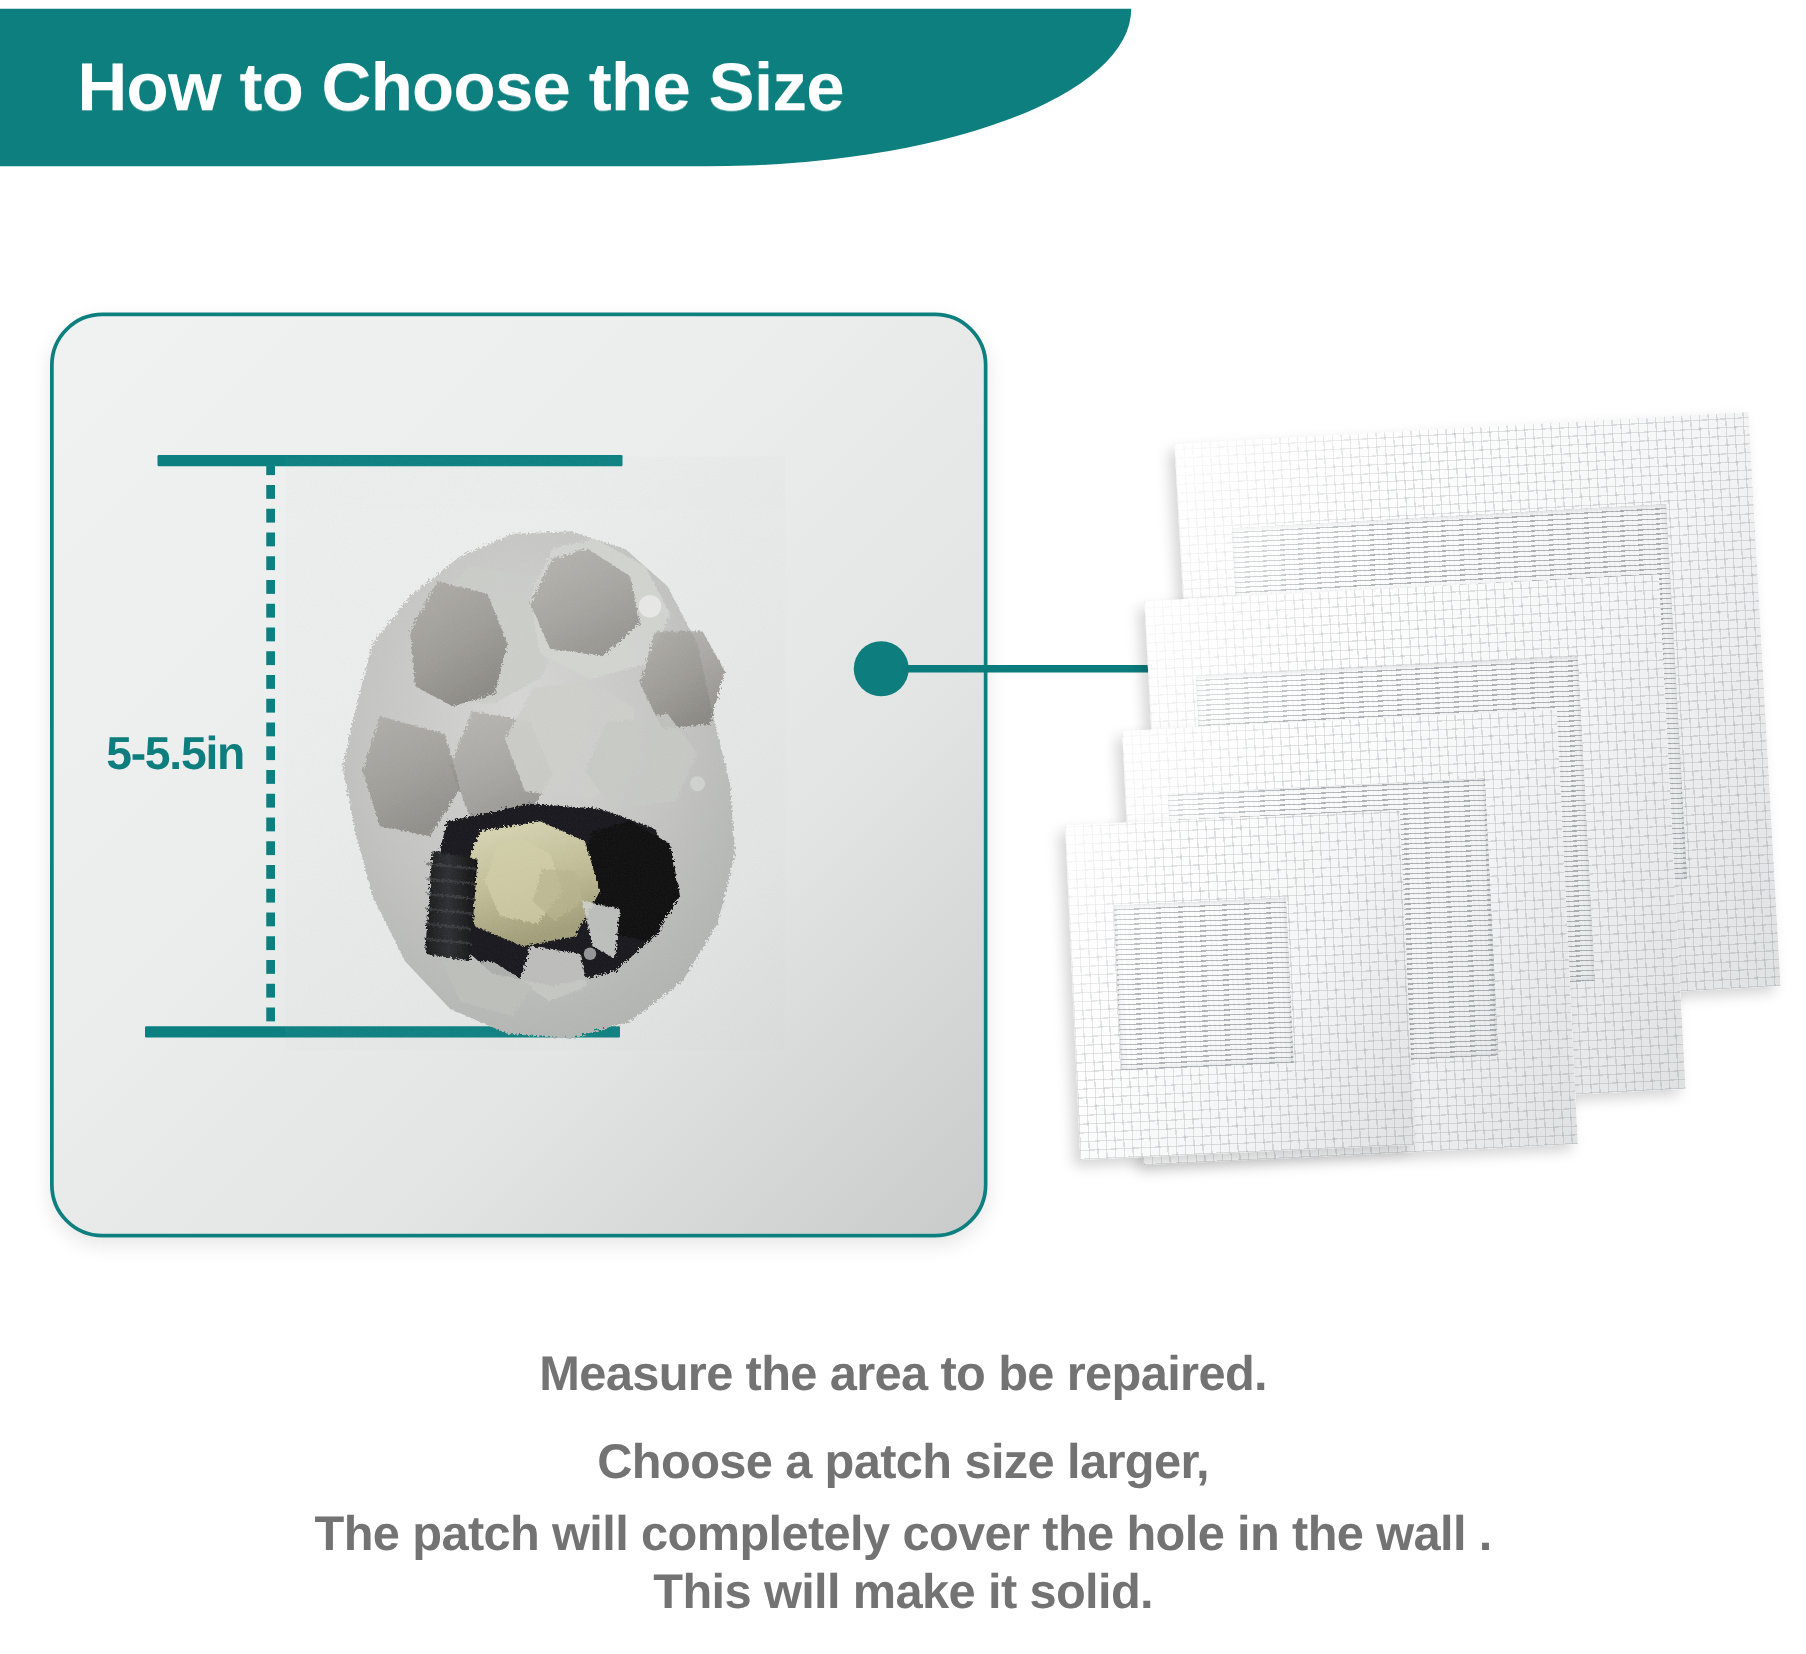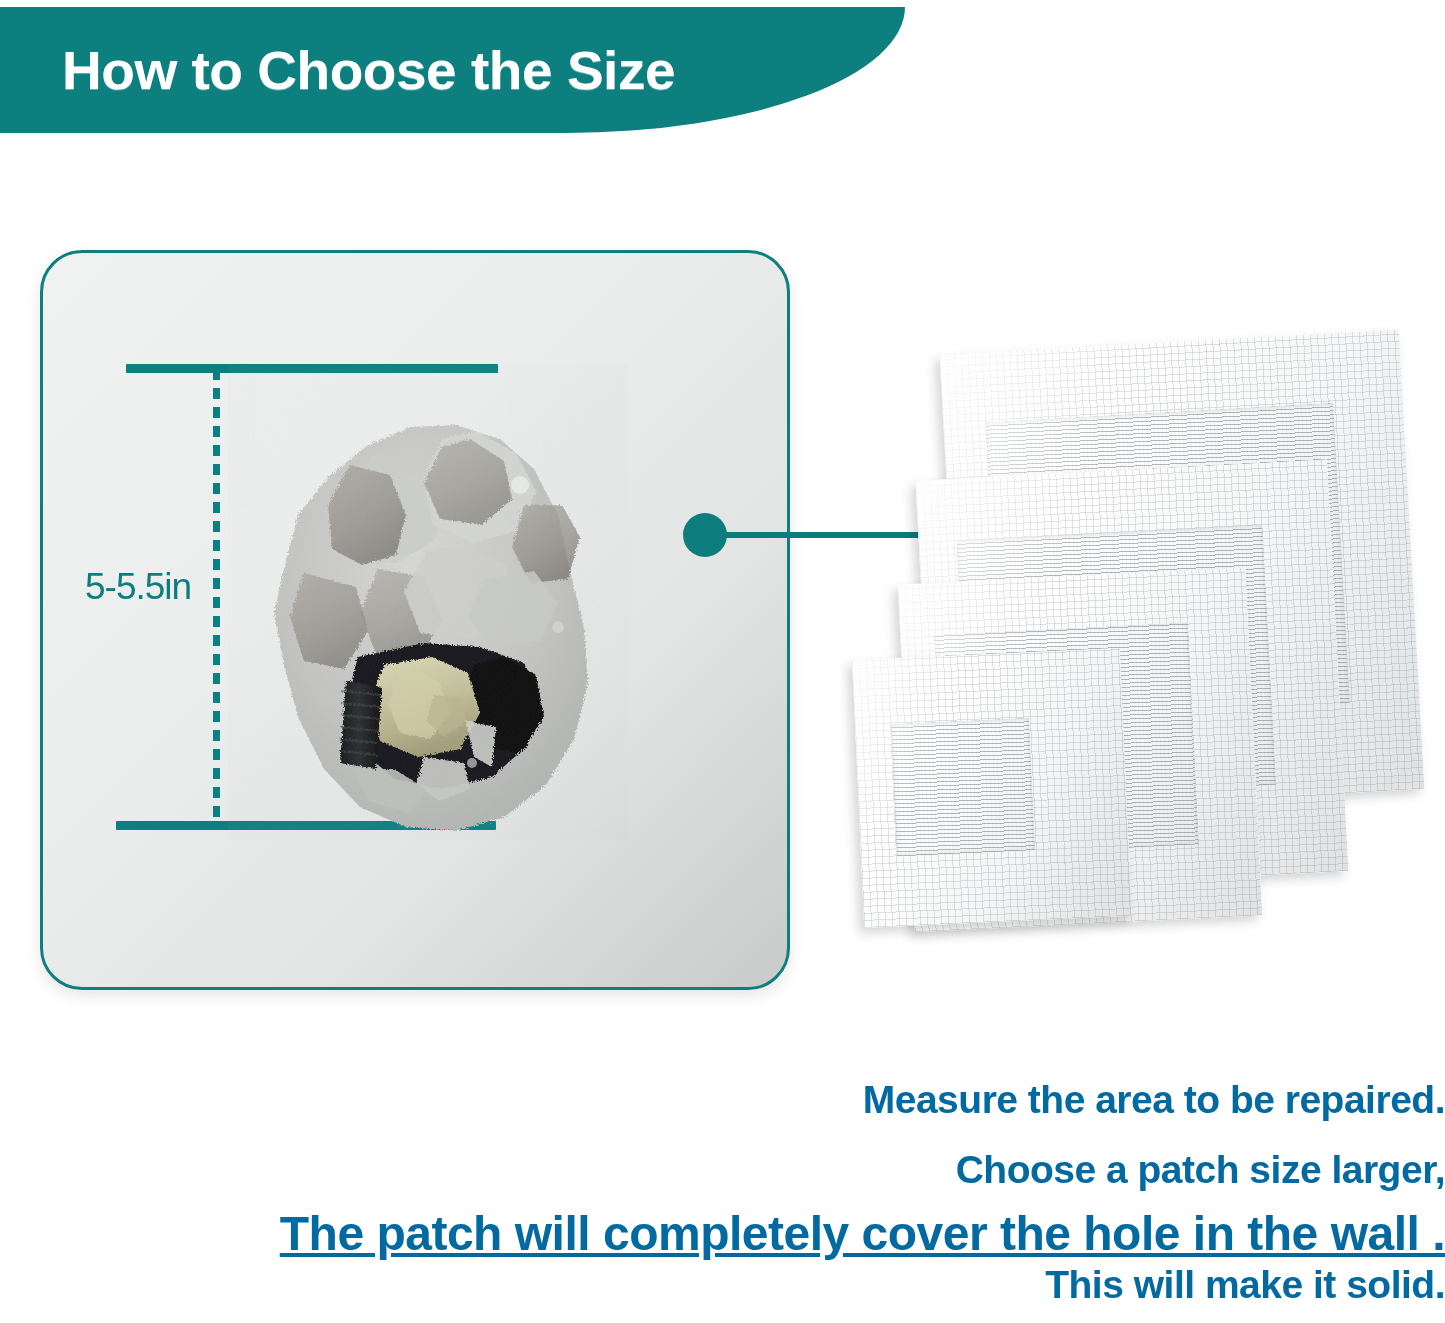--- a/index.html
+++ b/index.html
@@ -38,22 +38,22 @@
   .mbar-bot{ left:73px; top:568px; width:380px; }
 
   
   .dotline{
     position:absolute; left:170px; top:116px; width:7px; height:455px;
     background-image:linear-gradient(#0c8080 58%, rgba(0,0,0,0) 0%);
     background-size:7px 19px; background-repeat:repeat-y;
   }
 
   .mlabel{
-    position:absolute; left:42px; top:313px; color:#0e7d7d;
-    font-size:37px; font-weight:normal; letter-spacing:-1px; white-space:nowrap;text-align:right;
+    position:absolute; left:42px; top:329px; color:#0e7d7d;
+    font-size:37px; font-weight:bold; letter-spacing:-1px; white-space:nowrap;text-align:right;
   }
 
   
   .hole-wrap{ position:absolute; left:185px; top:112px; width:400px; height:475px; }
   .hole-svg{ width:100%; height:100%; display:block; }
 
   
   .dot{
     position:absolute; left:683px; top:513px; width:44px; height:44px;
     border-radius:50%; background:#0d7d7d;
@@ -91,27 +91,27 @@
     box-shadow:inset 0 0 5px rgba(120,128,132,.45);
   }
   .sheen{
     position:absolute; inset:0; pointer-events:none;
     background:linear-gradient(118deg, rgba(255,255,255,.92) 0%, rgba(255,255,255,.30) 30%,
                rgba(226,229,231,.30) 62%, rgba(182,188,192,.42) 100%);
   }
 
   
   .caption{
-    position:absolute; left:0; top:1078px; width:1445px; text-align:right;
-    color:#0369a1; font-weight:bold; letter-spacing:-0.5px;
+    position:absolute; left:0; top:1078px; width:1445px; text-align:center;
+    color:#737373; font-weight:bold; letter-spacing:-0.5px;
   }
   .cap-line{ display:block; font-size:39px; }
   .cap-1{ margin-bottom:26px; }
   .cap-2{ margin-bottom:14px; }
-  .cap-3{ font-size:48px; margin-bottom:2px;text-decoration:underline; }
+  .cap-3{ font-size:39px; margin-bottom:2px; }
   .cap-4{ }
 </style>
 </head>
 <body>
 
 <div id="stage">
 
   <div class="banner">
     <div class="banner-title">How to Choose the Size</div>
   </div>

